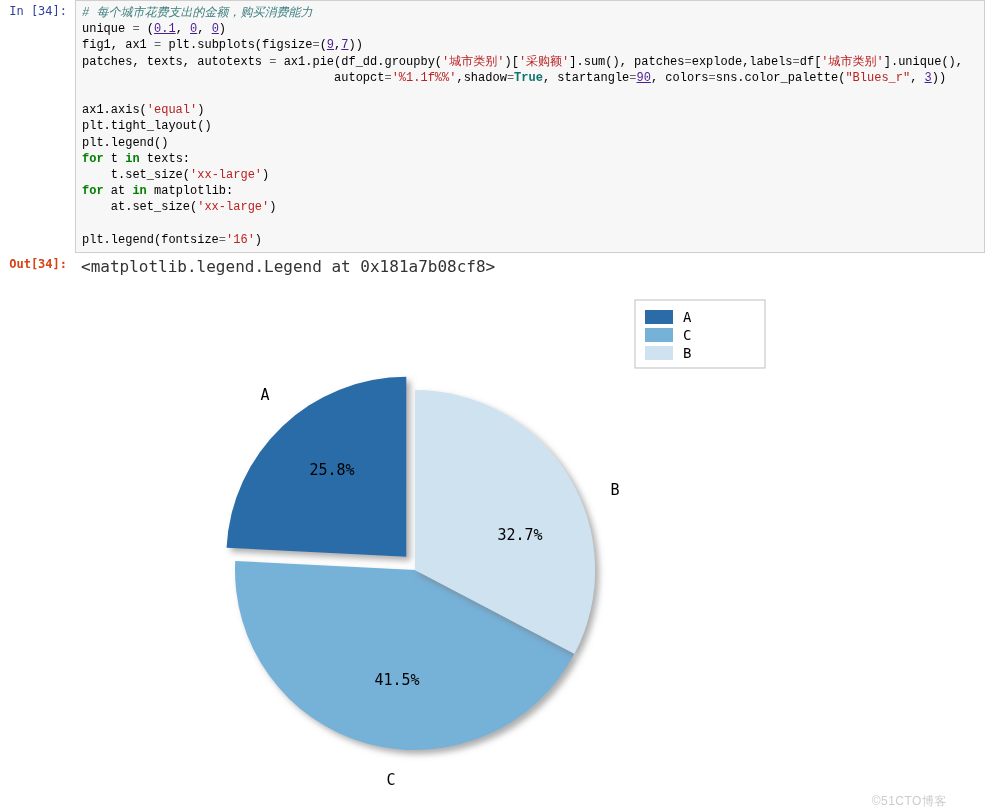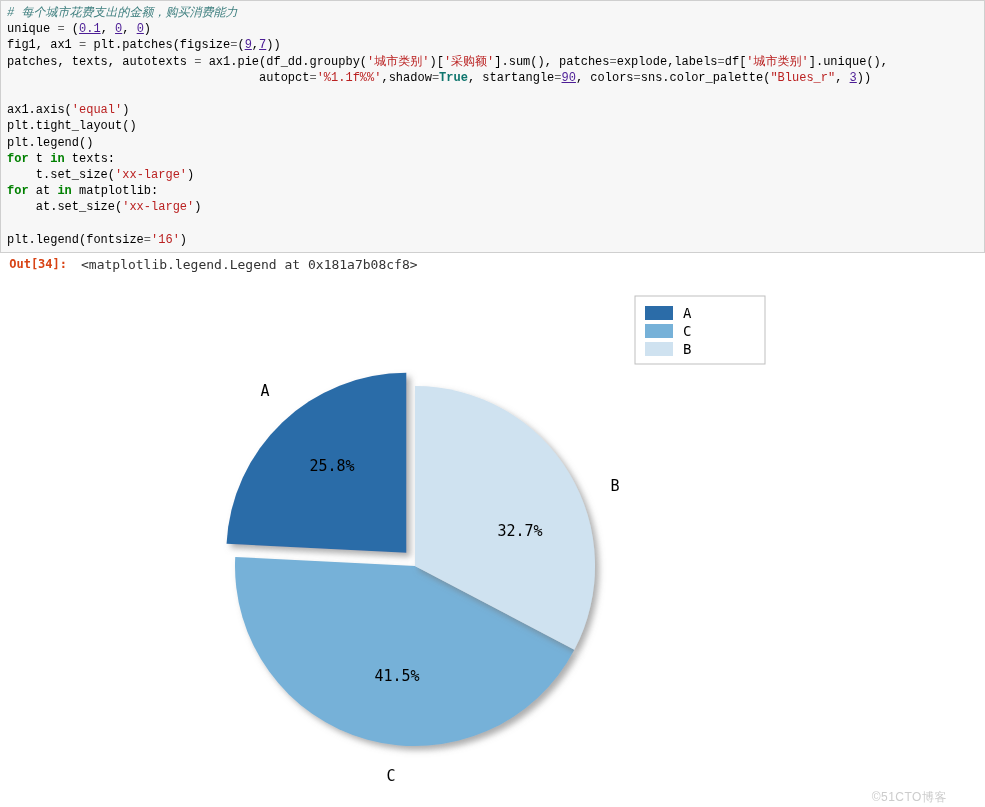--- a/index.html
+++ b/index.html
@@ -38,21 +38,21 @@
   .c-comment { color: #408080; font-style: italic; margin-top: 8px; }
   .c-op      { color: #666; }
   .c-num     { color: #4c1d95; text-decoration: underline; }
   .c-kw      { color: #008000; font-weight: bold; }
   .c-str     { color: #BA2121; }
   .c-bool    { color: #0f766e; font-weight: bold; }
   .out-area {
     flex: 1;
     padding: 4px 6px;
     font-family: "Consolas", monospace;
-    font-size: 13px;
+    font-size: 16px;
     color: #333;
   }
   .chart-area {
     margin-left: 75px;
     padding: 10px 0 20px 0;
   }
   .plot-svg { display: block; }
   .slice-label { font-family: "SimSun","Consolas",monospace; font-size: 15px; fill:#000; }
   .pct-label   { font-family: "SimSun","Consolas",monospace; font-size: 15px; fill:#000; }
   .legend-text { font-family: "SimSun","Consolas",monospace; font-size: 14px; fill:#000; }
@@ -66,23 +66,24 @@
     letter-spacing: .5px;
     pointer-events: none;
   }
   .wrap { position: relative; width: 985px; }
 </style>
 </head>
 <body>
 <div class="wrap">
 
 <div class="cell">
+  <div class="prompt in">In  [34]:</div>
   <div class="code-area"><span class="c-comment"># 每个城市花费支出的金额，购买消费能力</span>
 <span>unique </span><span class="c-op">=</span><span> (</span><span class="c-num">0.1</span><span>, </span><span class="c-num">0</span><span>, </span><span class="c-num">0</span><span>)</span>
-<span>fig1, ax1 </span><span class="c-op">=</span><span> plt.patches(figsize</span><span class="c-op">=</span><span>(</span><span class="c-num">9</span><span>,</span><span class="c-num">7</span><span>))</span>
+<span>fig1, ax1 </span><span class="c-op">=</span><span> plt.subplots(figsize</span><span class="c-op">=</span><span>(</span><span class="c-num">9</span><span>,</span><span class="c-num">7</span><span>))</span>
 <span>patches, texts, autotexts </span><span class="c-op">=</span><span> ax1.pie(df_dd.groupby(</span><span class="c-str">'城市类别'</span><span>)[</span><span class="c-str">'采购额'</span><span>].sum(), patches</span><span class="c-op">=</span><span>explode,labels</span><span class="c-op">=</span><span>df[</span><span class="c-str">'城市类别'</span><span>].unique(),</span>
 <span>                                   autopct</span><span class="c-op">=</span><span class="c-str">'%1.1f%%'</span><span>,shadow</span><span class="c-op">=</span><span class="c-bool">True</span><span>, startangle</span><span class="c-op">=</span><span class="c-num">90</span><span>, colors</span><span class="c-op">=</span><span>sns.color_palette(</span><span class="c-str">"Blues_r"</span><span>, </span><span class="c-num">3</span><span>))</span>
 
 <span>ax1.axis(</span><span class="c-str">'equal'</span><span>)</span>
 <span>plt.tight_layout()</span>
 <span>plt.legend()</span>
 <span class="c-kw">for</span><span> t </span><span class="c-kw">in</span><span> texts:</span>
 <span>    t.set_size(</span><span class="c-str">'xx-large'</span><span>)</span>
 <span class="c-kw">for</span><span> at </span><span class="c-kw">in</span><span> matplotlib:</span>
 <span>    at.set_size(</span><span class="c-str">'xx-large'</span><span>)</span>

